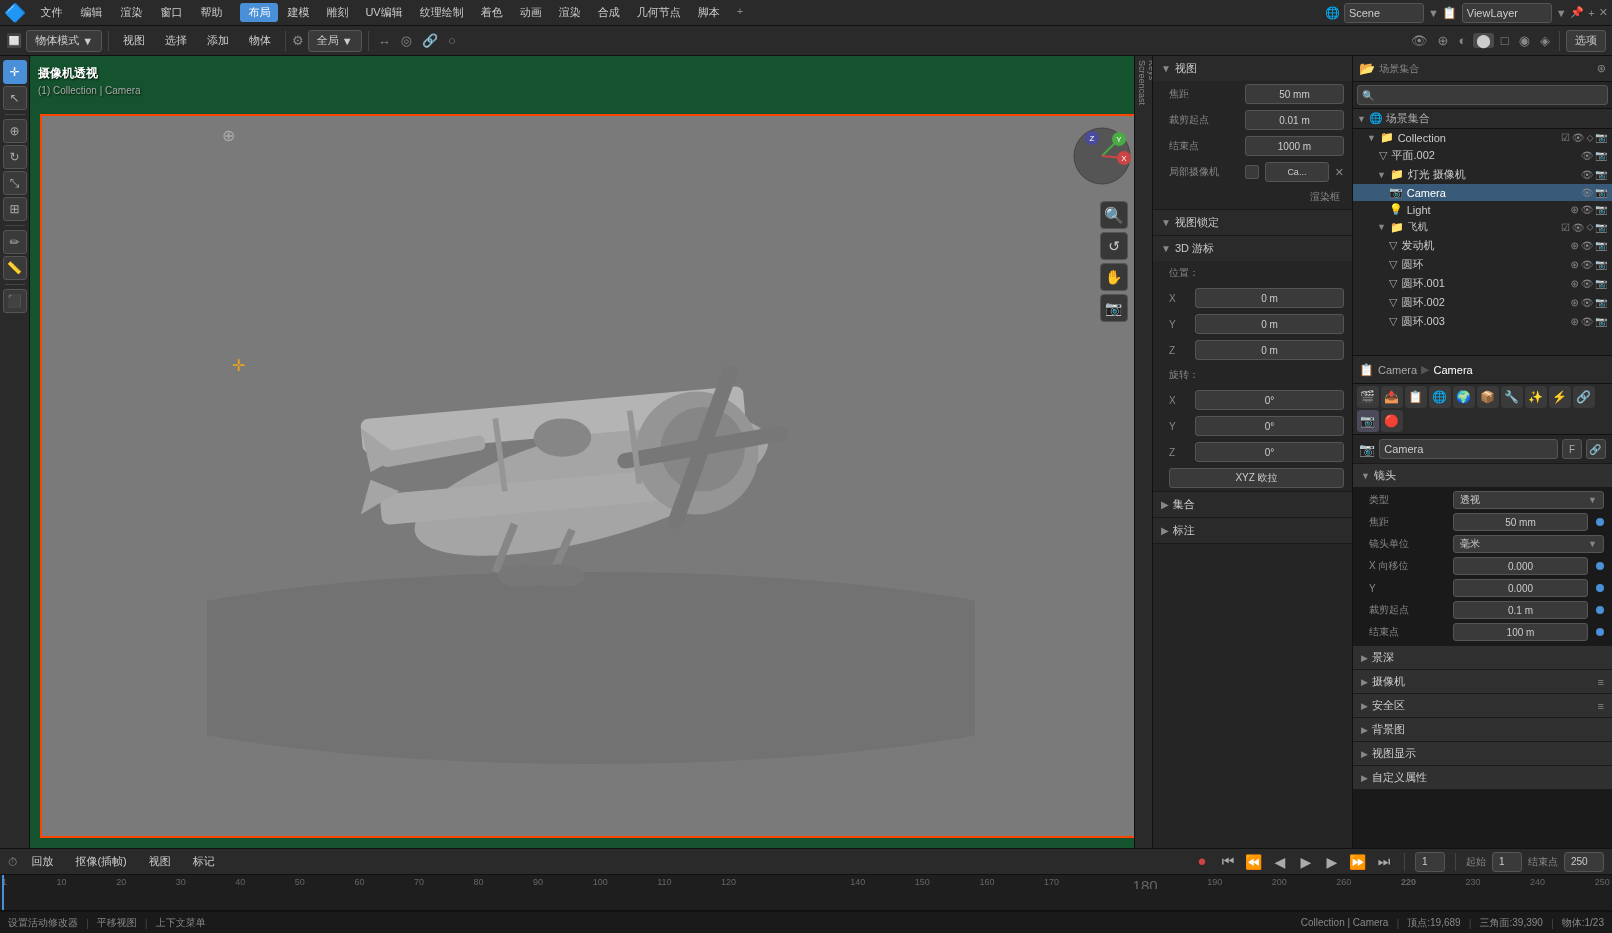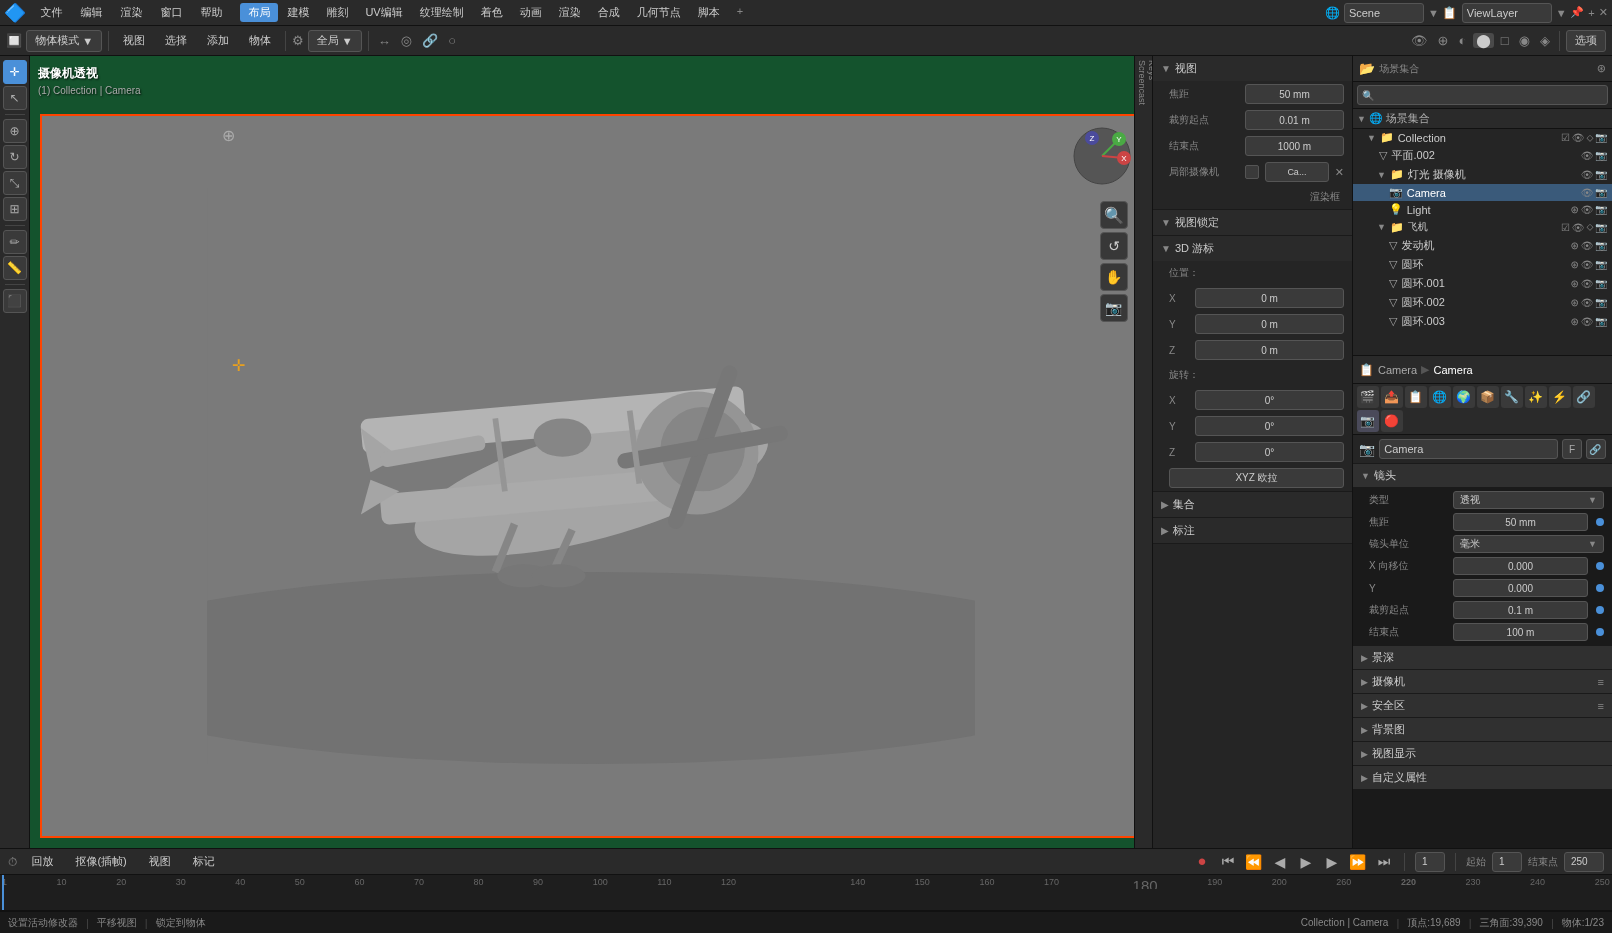--- a/index.html
+++ b/index.html
@@ -894,21 +894,21 @@
     </div>
 
     <div style="position:absolute;left:2px;top:0;bottom:0;width:2px;background:#4a90d9;"></div>
   </div>
 
   <div style="display:flex;align-items:center;height:22px;background:#1a1a1a;padding:0 8px;gap:8px;border-top:1px solid #111;">
     <span style="font-size:10px;color:#888;cursor:pointer;">设置活动修改器</span>
     <span style="color:#444;">|</span>
     <span style="font-size:10px;color:#888;cursor:pointer;">平移视图</span>
     <span style="color:#444;">|</span>
-    <span style="font-size:10px;color:#888;cursor:pointer;">锁定到物体</span>
+    <span style="font-size:10px;color:#888;cursor:pointer;">上下文菜单</span>
     <div style="flex:1;"></div>
     <span style="font-size:10px;color:#888;">Collection | Camera</span>
     <span style="color:#444;">|</span>
     <span style="font-size:10px;color:#888;">顶点:19,689</span>
     <span style="color:#444;">|</span>
     <span style="font-size:10px;color:#888;">三角面:39,390</span>
     <span style="color:#444;">|</span>
     <span style="font-size:10px;color:#888;">物体:1/23</span>
   </div>
 </div>

